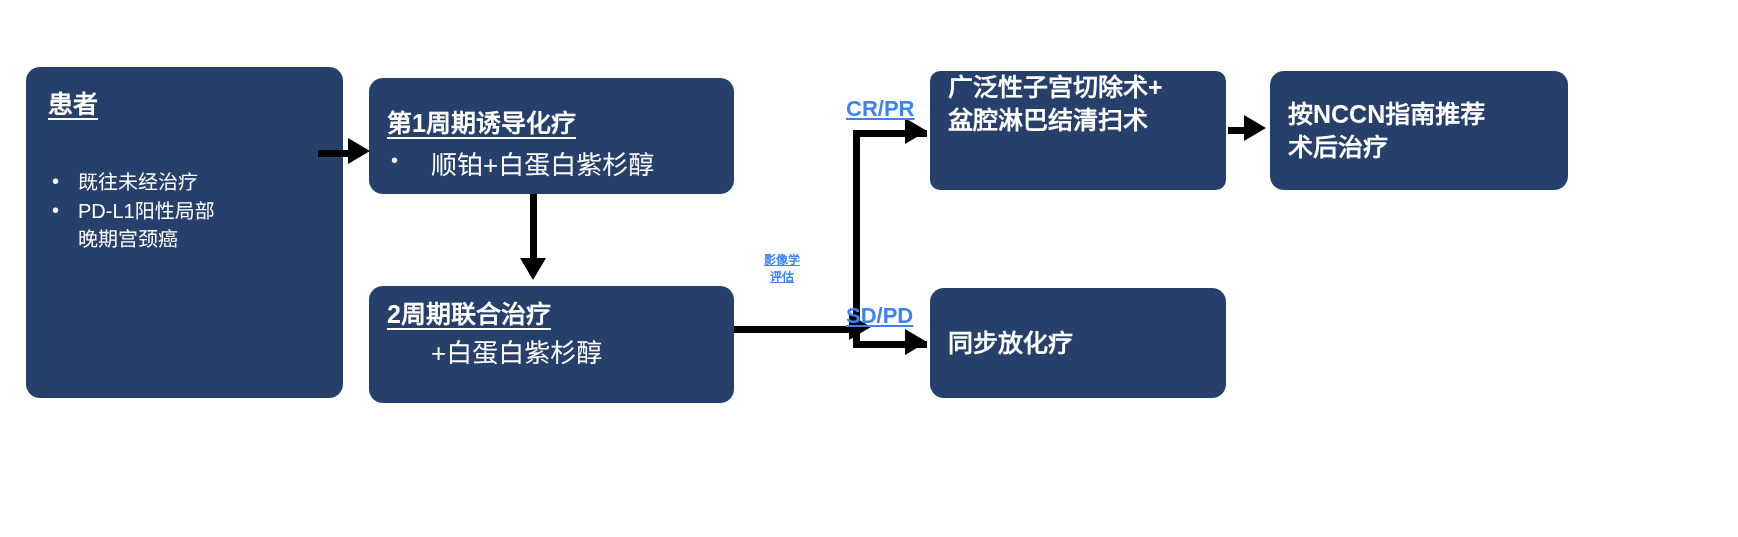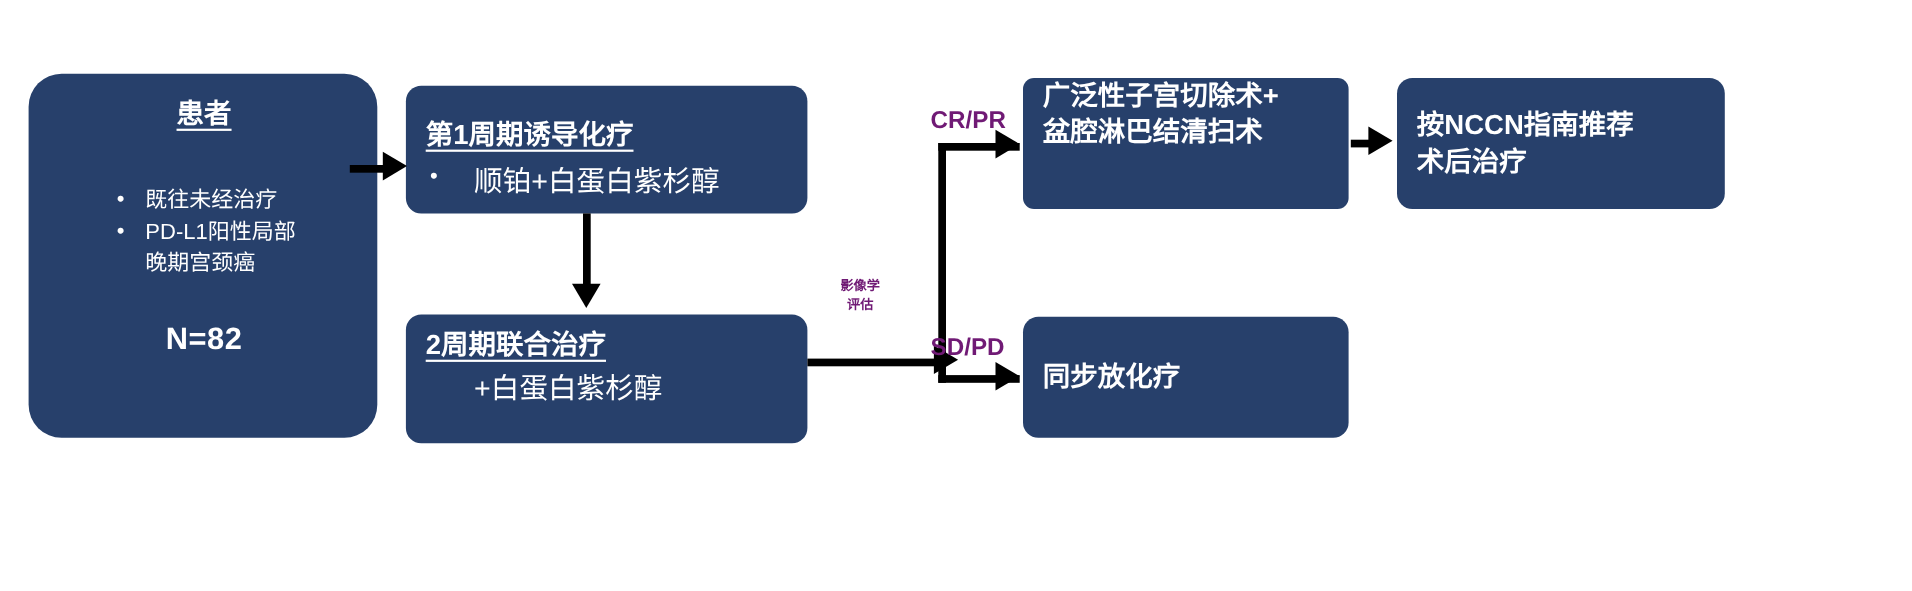--- a/index.html
+++ b/index.html
@@ -21,21 +21,21 @@
   
   .node {
     position: absolute;
     background: #27406b;
     color: #ffffff;
     box-sizing: border-box;
     display: flex;
     flex-direction: column;
     justify-content: center;
   }
-  .node.rounded-lg { border-radius: 30px; align-items: center; }
+  .node.rounded-lg { border-radius: 14px; }
   .node.rounded-md { border-radius: 14px; }
 
   .node-title {
     font-weight: bold;
     text-decoration: underline;
     text-underline-offset: 5px;
     text-decoration-thickness: 2px;
     line-height: 1.25;
     white-space: nowrap;
   }
@@ -148,23 +148,24 @@
   }
   .arrow-down {
     border-left: 13px solid transparent;
     border-right: 13px solid transparent;
     border-top: 22px solid #000000;
   }
 
   
   .edge-label {
     position: absolute;
-    color: #701a75;
+    color: #3b82f6;
     font-weight: bold;
     white-space: nowrap;
+    text-decoration: underline;
   }
   #label-imaging {
     left: 744px; top: 252px;
     font-size: 12px;
     line-height: 1.42;
     text-align: center;
     width: 76px;
   }
   #label-crpr { left: 846px; top: 96px; font-size: 22px; }
   #label-sdpd { left: 846px; top: 303px; font-size: 22px; }
@@ -174,21 +175,20 @@
 
 <div id="canvas">
 
   <div class="node rounded-lg" id="box-patients">
     <div class="node-title">患者</div>
     <ul class="bullet-list">
       <li class="bulleted">既往未经治疗</li>
       <li class="bulleted">PD-L1阳性局部</li>
       <li class="cont">晚期宫颈癌</li>
     </ul>
-    <div class="center-strong n-value">N=82</div>
   </div>
 
   <div class="node rounded-md" id="box-induction">
     <div class="node-title">第1周期诱导化疗</div>
     <ul class="bullet-list">
       <li class="bulleted">顺铂+白蛋白紫杉醇</li>
     </ul>
   </div>
 
   <div class="node rounded-md" id="box-combination">

